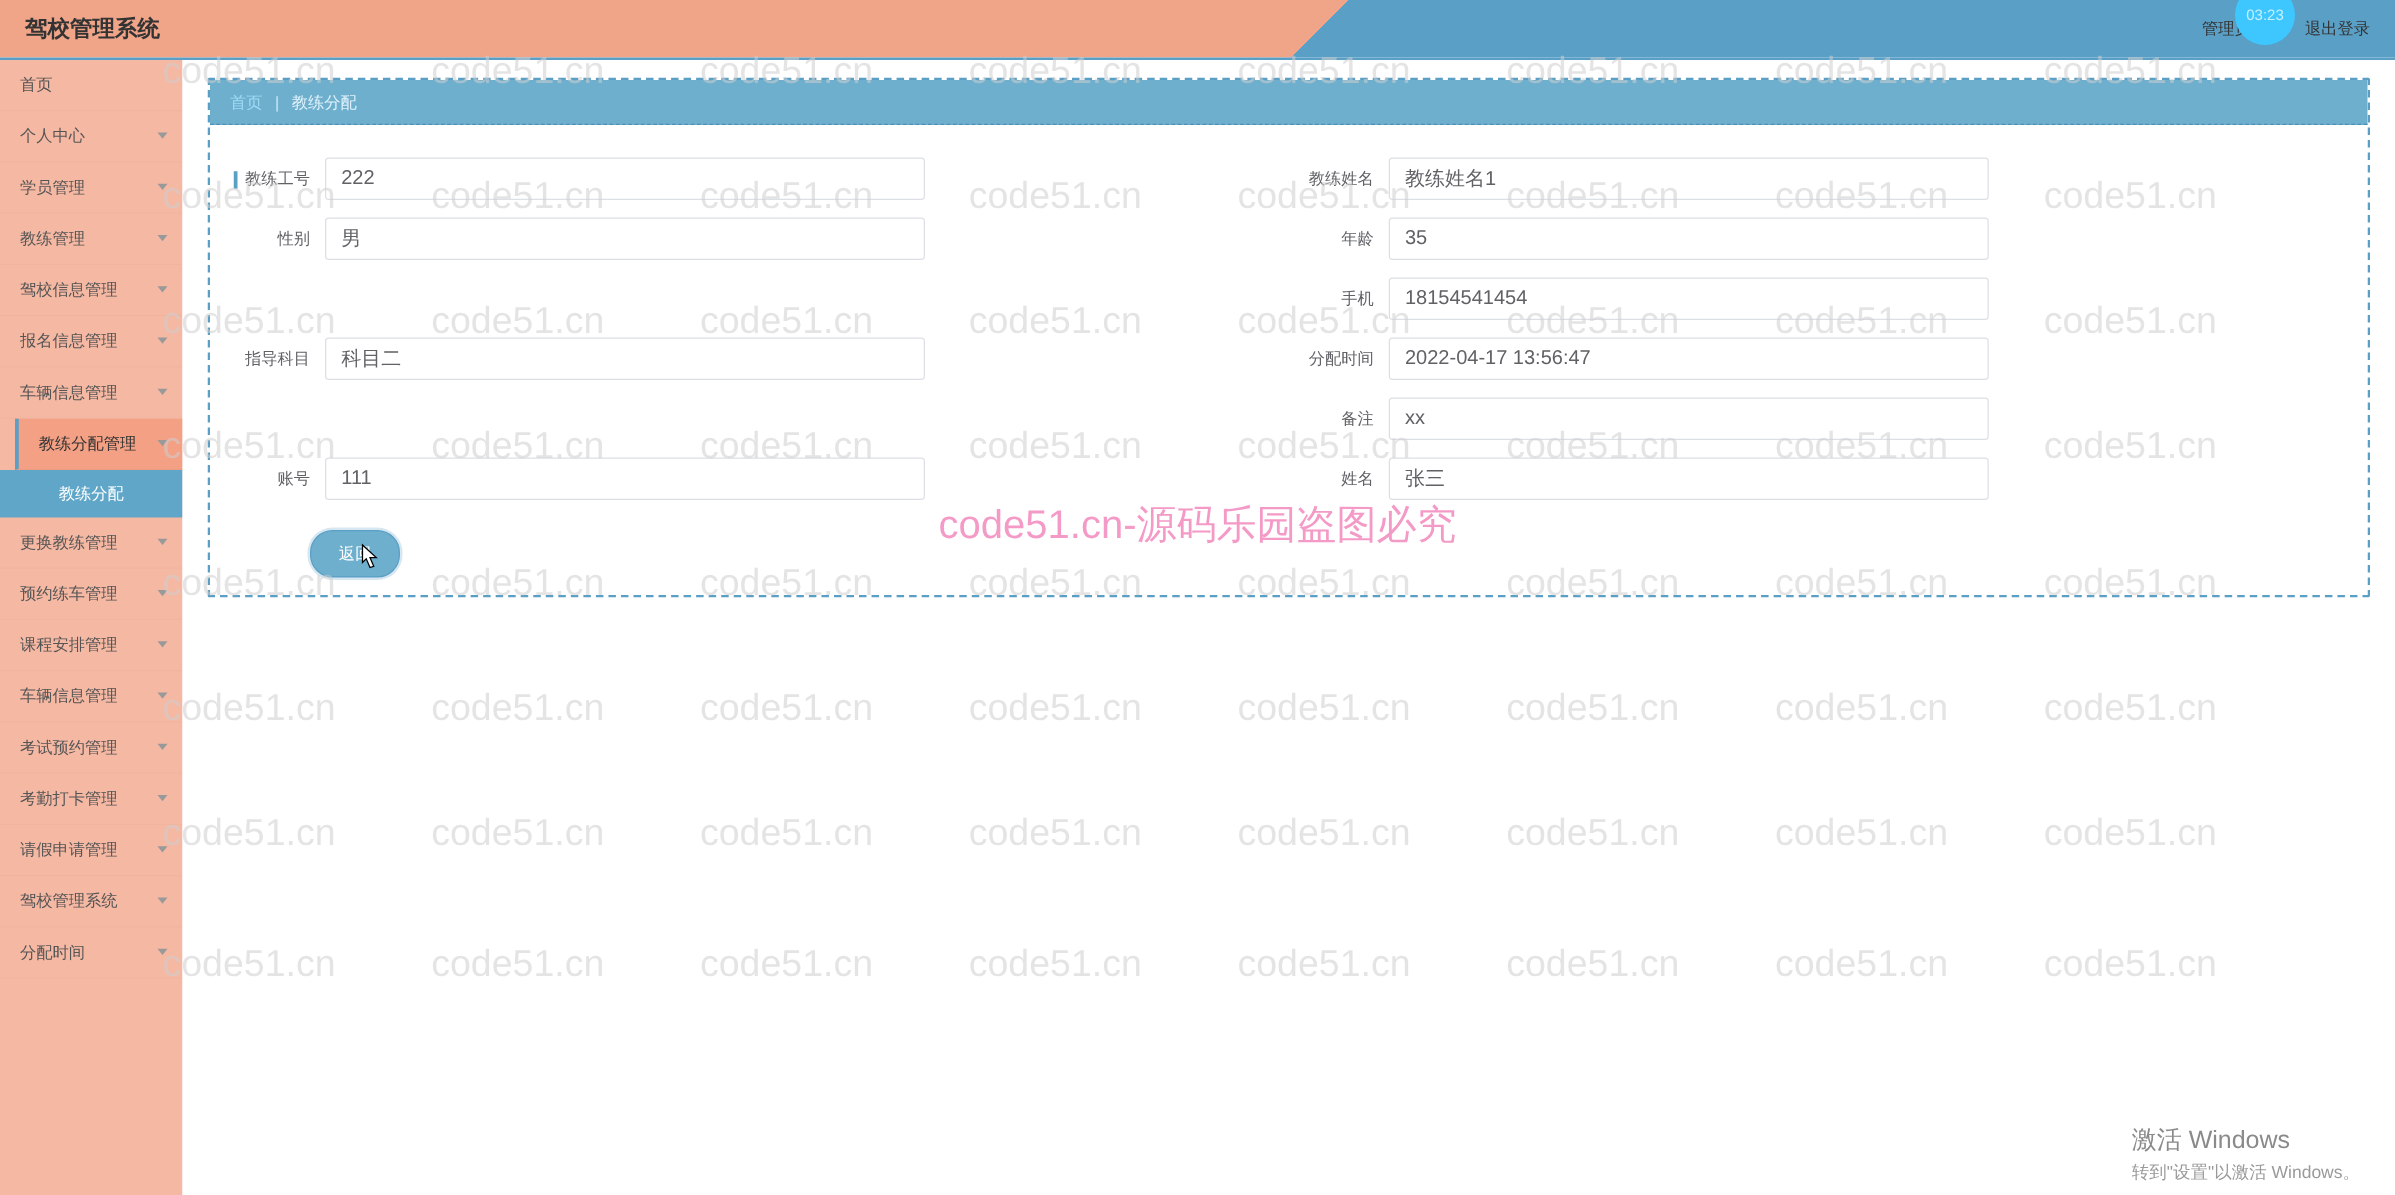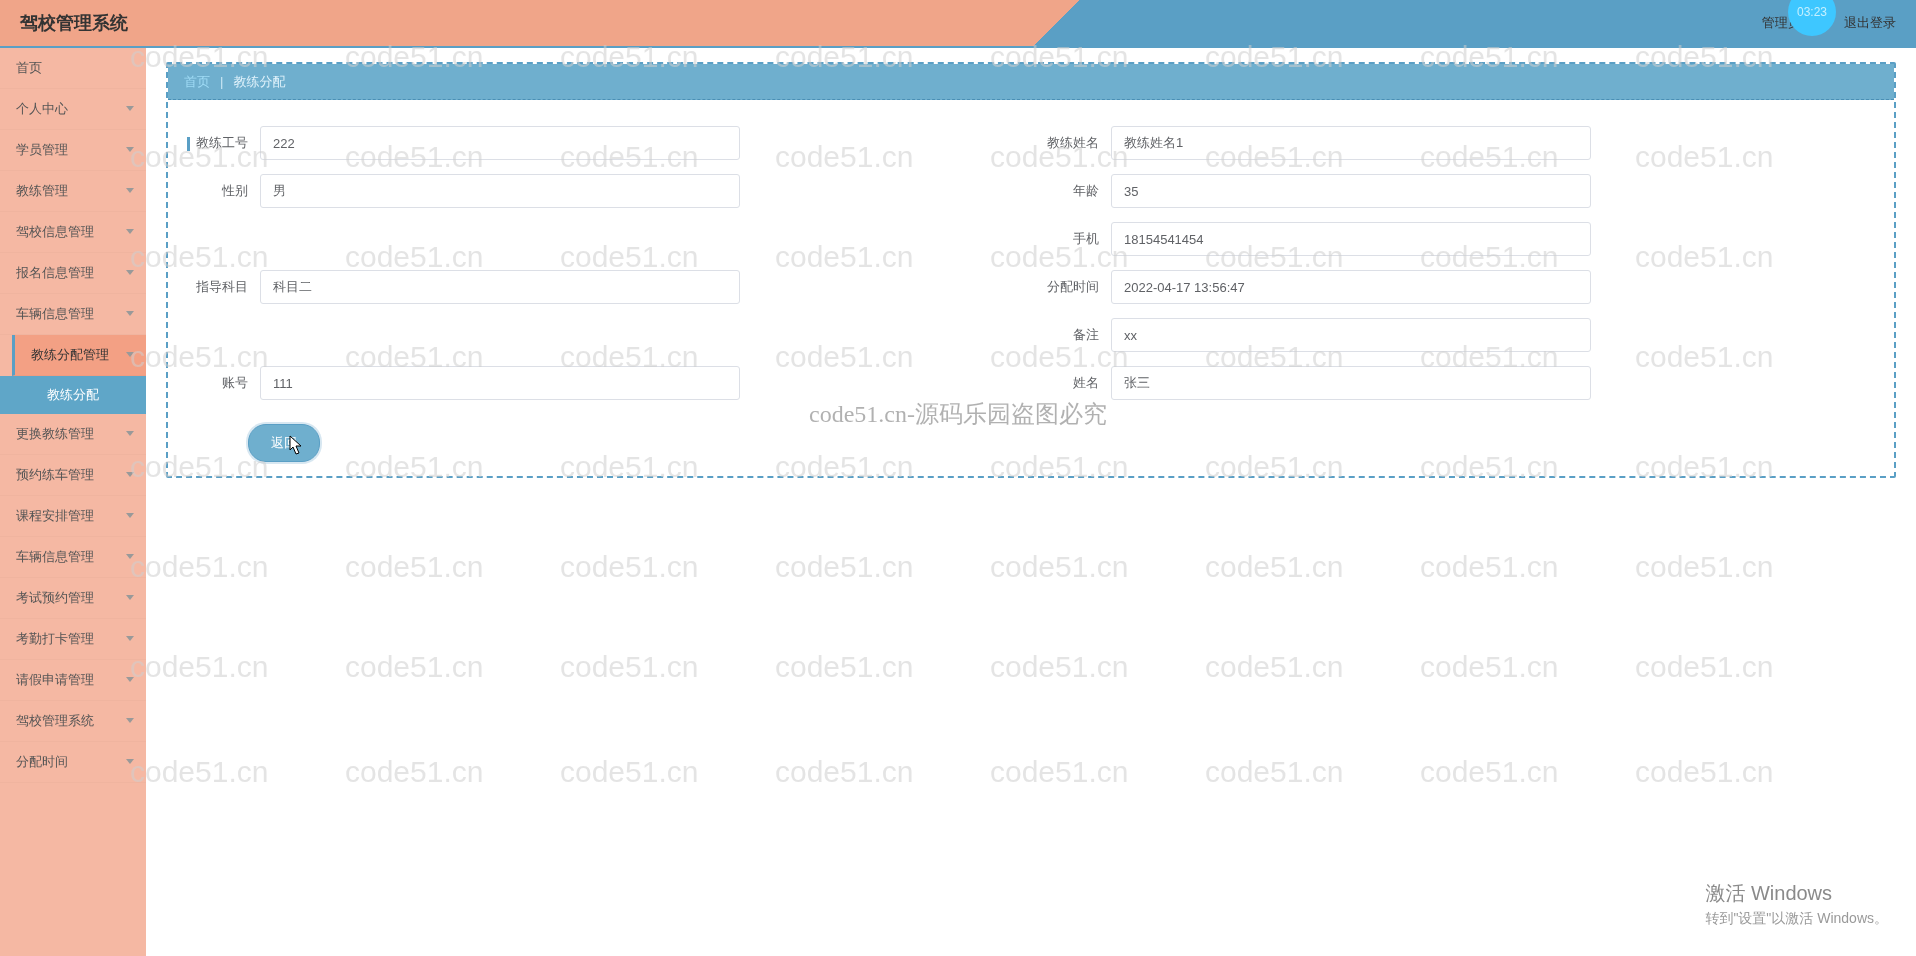--- a/index.html
+++ b/index.html
@@ -56,42 +56,42 @@
 .form-col { flex: 1; display: flex; flex-direction: column; }
 .form-row { display: flex; align-items: center; height: 46px; margin-bottom: 2px; }
 .form-row.blank { height: 46px; }
 .form-label {
   width: 70px; text-align: right; color: #606266; font-size: 13px; margin-right: 10px;
   border-left: 3px solid transparent; padding-right: 2px;
 }
 .form-label.marked::before { content: ""; display: inline-block; width: 3px; height: 14px; background: #5a9fc5; margin-right: 6px; vertical-align: middle; }
 .form-input {
   flex: 1; max-width: 480px; height: 34px; border: 1px solid #dcdfe6;
-  border-radius: 3px; padding: 0 12px; font-size: 13px; color: #606266;
+  border-radius: 3px; padding: 0 12px; font-size: 16px; color: #606266;
   background: #fff; outline: none;
 }
 
 .btn-row { padding: 0 0 0 80px; margin-top: 6px; }
 .btn-back {
   padding: 9px 22px; background: #6fafce; color: #fff; border: 1px solid #5a9fc5;
   border-radius: 18px; font-size: 13px; cursor: pointer; box-shadow: 0 0 0 2px rgba(95,160,200,0.25);
 }
 
 .watermark-layer {
   position: absolute; inset: 0; pointer-events: none; z-index: 5;
   font-size: 30px; color: #cfcfcf; opacity: 0.55;
 }
 .wm { position: absolute; white-space: nowrap; }
 .wm-center {
   position: absolute; left: 50%; top: 398px; transform: translateX(-50%);
-  font-size: 24px; color: #737373; font-family: Liberation Serif, serif; opacity: 1;
+  font-size: 32px; color: #ec4899; font-family: Liberation Sans, sans-serif; opacity: 1;
 }
 
 .activate {
-  position: absolute; right: 28px; bottom: 27px; text-align: left;
+  position: absolute; right: 28px; bottom: 8px; text-align: left;
   color: #9a9a9a; font-size: 14px; line-height: 1.5;
 }
 .activate .big { font-size: 20px; color: #8a8a8a; }
 
 .cursor { position: absolute; left: 288px; top: 434px; width: 18px; height: 22px; z-index: 10; }
 </style>
 </head>
 <body>
 
 <div class="header">

